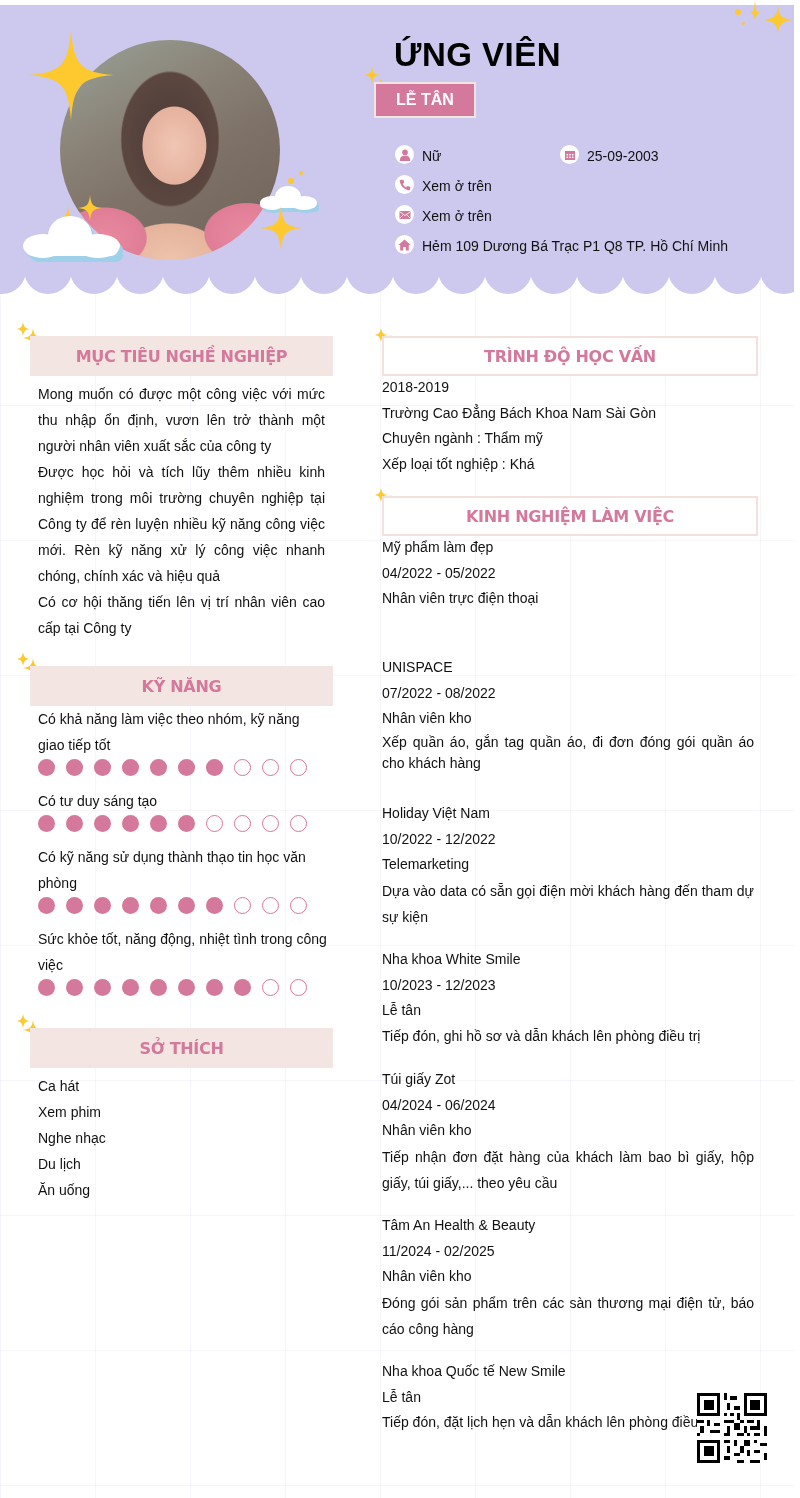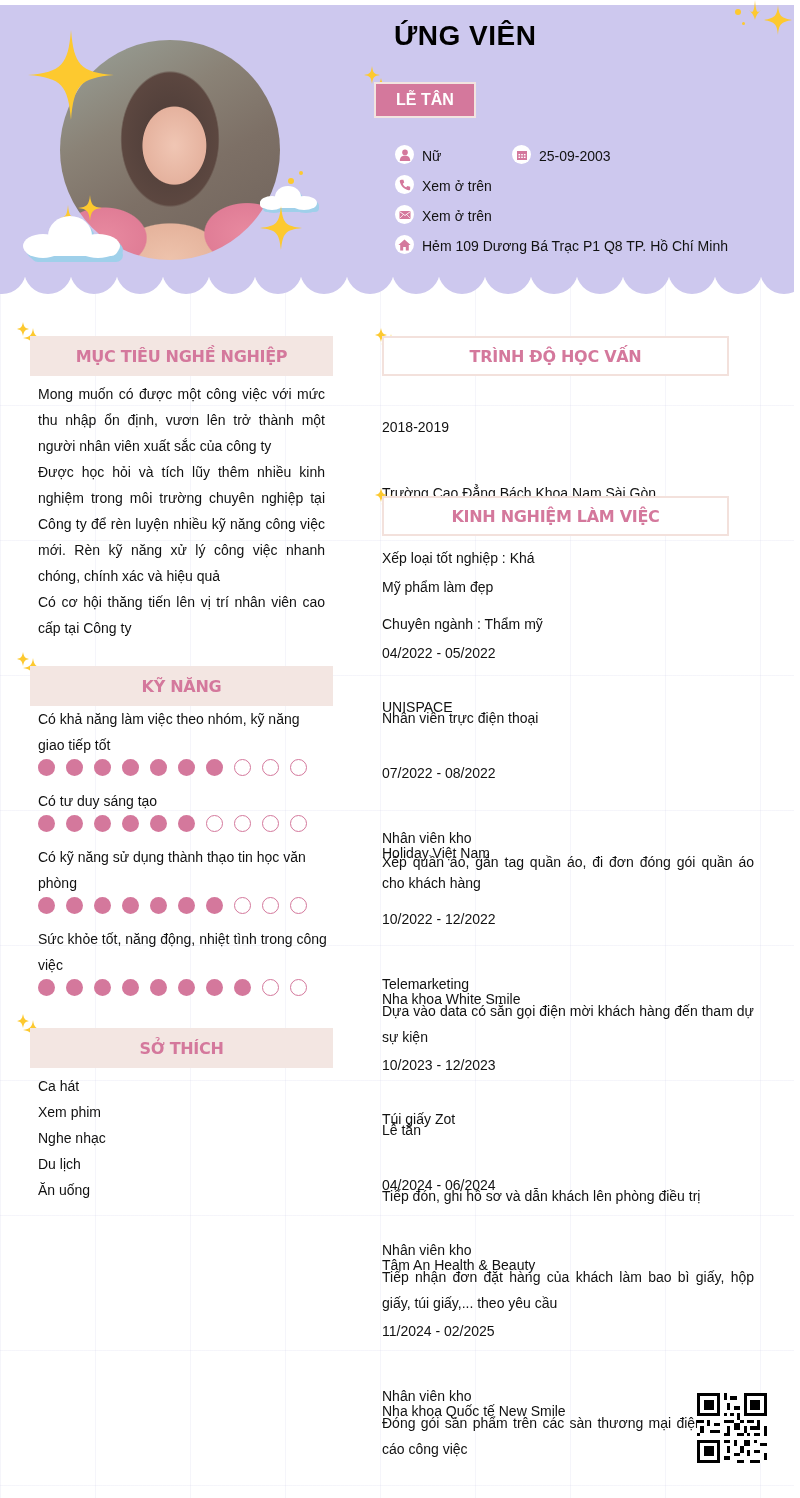--- a/index.html
+++ b/index.html
@@ -38,21 +38,21 @@
       radial-gradient(ellipse 70px 50px at 20% 90%, #e88aa0 0%, #e07d96 60%, transparent 62%),
       radial-gradient(ellipse 70px 50px at 85% 88%, #e88aa0 0%, #e07d96 60%, transparent 62%),
       radial-gradient(ellipse 90px 60px at 50% 100%, #eec3ac 0%, #e5b39c 60%, transparent 62%),
       linear-gradient(150deg, #9aa39a 0%, #8a8276 35%, #7d7066 60%, #6f625a 100%);
   }
 
   .sparkle { position: absolute; }
   .cloud { position: absolute; }
 
   .name {
-    position: absolute; left: 394px; top: 20px; font-size: 28px; font-weight: 700; color: #000;
+    position: absolute; left: 394px; top: 36px; font-size: 33px; font-weight: 700; color: #000;
     letter-spacing: 0.5px;
   }
   .jobtag {
     position: absolute; left: 374px; top: 82px; height: 36px; padding: 0 20px;
     background: #d4789c; border: 2px solid #f2e4e0; color: #fff; font-weight: 700; font-size: 16px;
     line-height: 32px;
   }
 
   .contact { position: absolute; font-size: 14px; color: #111; display: flex; align-items: flex-end; }
   .contact .ic {
@@ -61,36 +61,36 @@
   }
 
   
   .sec-left {
     position: absolute; left: 30px; width: 303px; height: 40px; background: #f3e6e2;
     display: flex; align-items: center; justify-content: center;
     color: #d4789c; font-weight: 700; font-size: 16px; letter-spacing: -0.3px;
     font-family: "DejaVu Sans", sans-serif;
   }
   .sec-right {
-    position: absolute; left: 382px; width: 347px; height: 40px; background: #fff;
+    position: absolute; left: 382px; width: 376px; height: 40px; background: #fff;
     border: 2px solid #f3e1dc;
     display: flex; align-items: center; justify-content: center;
     color: #d4789c; font-weight: 700; font-size: 16px; letter-spacing: -0.3px;
     font-family: "DejaVu Sans", sans-serif;
   }
 
   .txt { position: absolute; font-size: 14px; line-height: 26px; color: #111; }
   .justify { text-align: justify; }
 
   .dots { position: absolute; left: 38px; display: flex; }
   .dot { width: 17px; height: 17px; border-radius: 50%; margin-right: 11px; }
   .dot.on { background: #d4789c; }
   .dot.off { background: #fff; border: 1px solid #d4789c; }
 
-  .line { font-size: 14px; line-height: 25.5px; color: #111; white-space: nowrap; margin-top: 40px; }
+  .line { font-size: 14px; line-height: 25.5px; color: #111; white-space: nowrap; }
 
   .footer {
     position: absolute; left: 0; top: 1470px; width: 794px; height: 28px; background: #f3e6e2;
   }
   .footer span {
     position: absolute; right: 22px; top: 5px; font-family: "Liberation Mono", "DejaVu Sans Mono", monospace;
     font-size: 15px; color: #333;
   }
 
   .qr { position: absolute; left: 697px; top: 1393px; width: 70px; height: 70px; background: #fff; }
@@ -190,21 +190,21 @@
 
   <div class="contact" style="left:395px;top:145px">
     <span class="ic">
       <svg width="12" height="12" viewBox="0 0 12 12">
           <circle cx="6" cy="3.4" r="2.8" fill="#d4789c"></circle>
           <path d="M0.8 12 C0.8 8 3 6.8 6 6.8 C9 6.8 11.2 8 11.2 12Z" fill="#d4789c"></path>
         </svg>
     </span>
     <span>Nữ</span>
   </div>
-  <div class="contact" style="left:512px;top:145px">
+  <div class="contact" style="left:560px;top:145px">
     <span class="ic">
       <svg width="12" height="12" viewBox="0 0 12 12">
           <rect x="1" y="2" width="10" height="9" fill="#d4789c"></rect>
           <g fill="#fff">
             <rect x="2.5" y="5" width="1.6" height="1.4"></rect>
             <rect x="5.2" y="5" width="1.6" height="1.4"></rect>
             <rect x="7.9" y="5" width="1.6" height="1.4"></rect>
             <rect x="2.5" y="7.6" width="1.6" height="1.4"></rect>
             <rect x="5.2" y="7.6" width="1.6" height="1.4"></rect>
             <rect x="7.9" y="7.6" width="1.6" height="1.4"></rect>
@@ -328,22 +328,22 @@
 
   <svg class="sparkle" style="left:373px;top:328px" width="36" height="32" viewBox="0 0 36 32">
     <path d="M8 0 C9 5 10 6 14 7 C10 8 9 9 8 14 C7 9 6 8 2 7 C6 6 7 5 8 0Z" fill="#fdc92f"></path>
     <path d="M18 6 C19 13 21 15 28 16 C21 17 19 19 18 26 C17 19 15 17 8 16 C15 15 17 13 18 6Z" fill="#fdc92f"></path>
     <path d="M28 18 C28.6 21 29 21.5 32 22 C29 22.5 28.6 23 28 26 C27.4 23 27 22.5 24 22 C27 21.5 27.4 21 28 18Z" fill="#fdc92f"></path>
   </svg>
   <div class="sec-right" style="top:336px">TRÌNH ĐỘ HỌC VẤN</div>
   <div style="position:absolute;left:382px;top:375px">
     <div class="line">2018-2019</div>
     <div class="line">Trường Cao Đẳng Bách Khoa Nam Sài Gòn</div>
+    <div class="line">Chuyên ngành : Thẩm mỹ</div>
     <div class="line">Xếp loại tốt nghiệp : Khá</div>
-    <div class="line">Chuyên ngành : Thẩm mỹ</div>
   </div>
 
   <svg class="sparkle" style="left:373px;top:488px" width="36" height="32" viewBox="0 0 36 32">
     <path d="M8 0 C9 5 10 6 14 7 C10 8 9 9 8 14 C7 9 6 8 2 7 C6 6 7 5 8 0Z" fill="#fdc92f"></path>
     <path d="M18 6 C19 13 21 15 28 16 C21 17 19 19 18 26 C17 19 15 17 8 16 C15 15 17 13 18 6Z" fill="#fdc92f"></path>
     <path d="M28 18 C28.6 21 29 21.5 32 22 C29 22.5 28.6 23 28 26 C27.4 23 27 22.5 24 22 C27 21.5 27.4 21 28 18Z" fill="#fdc92f"></path>
   </svg>
   <div class="sec-right" style="top:496px">KINH NGHIỆM LÀM VIỆC</div>
 
   <div style="position:absolute;left:382px;top:535px;width:372px">
@@ -372,21 +372,21 @@
   <div style="position:absolute;left:382px;top:1067px;width:372px">
     <div class="line">Túi giấy Zot</div>
     <div class="line">04/2024 - 06/2024</div>
     <div class="line">Nhân viên kho</div>
     <div class="txt justify" style="position:static;line-height:26px">Tiếp nhận đơn đặt hàng của khách làm bao bì giấy, hộp giấy, túi giấy,... theo yêu cầu</div>
   </div>
   <div style="position:absolute;left:382px;top:1213px;width:372px">
     <div class="line">Tâm An Health &amp; Beauty</div>
     <div class="line">11/2024 - 02/2025</div>
     <div class="line">Nhân viên kho</div>
-    <div class="txt justify" style="position:static;line-height:26px">Đóng gói sản phẩm trên các sàn thương mại điện tử, báo cáo công việc</div>
+    <div class="txt justify" style="position:static;line-height:26px">Đóng gói sản phẩm trên các sàn thương mại điện tử, báo cáo công hàng</div>
   </div>
   <div style="position:absolute;left:382px;top:1359px;width:372px;height:102px;overflow:hidden">
     <div class="line">Nha khoa Quốc tế New Smile</div>
     <div class="line">Lễ tân</div>
     <div class="line">Tiếp đón, đặt lịch hẹn và dẫn khách lên phòng điều trị</div>
   </div>
 
   <svg class="qr" width="70" height="70" viewBox="0 0 21 21" shape-rendering="crispEdges">
     <rect width="21" height="21" fill="#fff"></rect>
     <g fill="#000">

